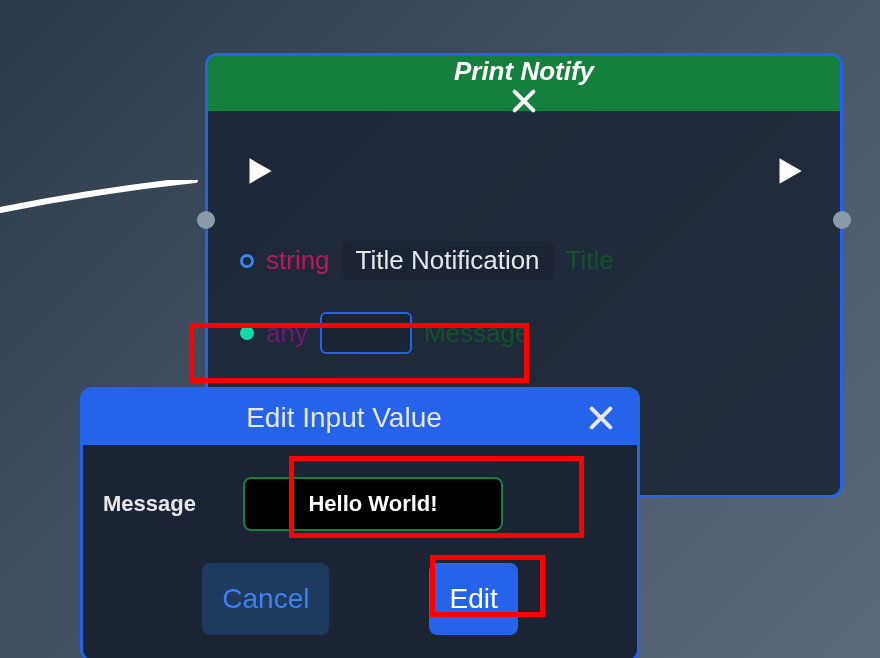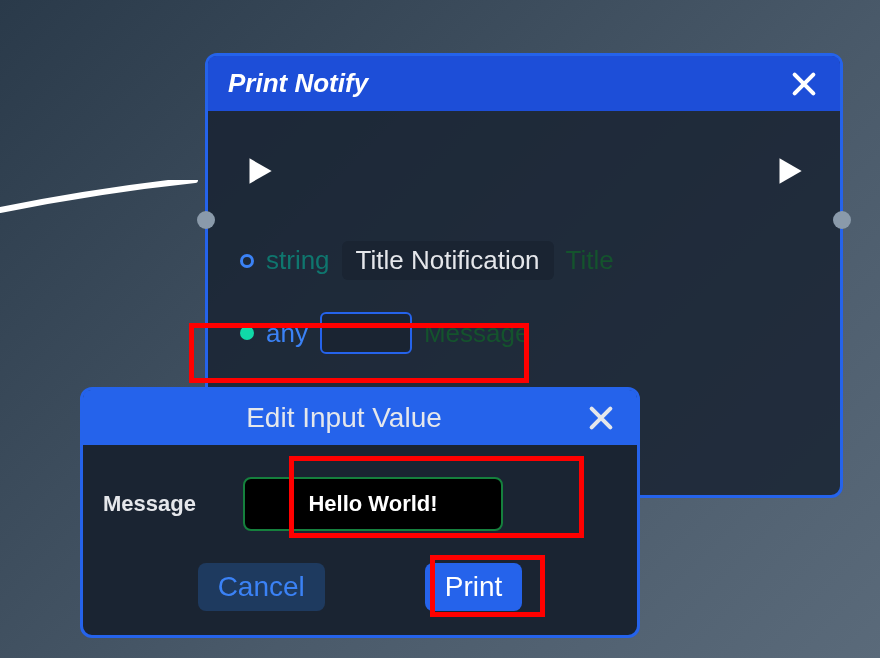--- a/index.html
+++ b/index.html
@@ -31,27 +31,28 @@
       top: 53px;
       left: 205px;
       width: 638px;
       height: 445px;
       background: rgba(25, 35, 50, 0.85);
       border: 3px solid #2563eb;
       border-radius: 12px;
     }
     
     .node-header {
-      background: #1d4ed8;
+      background: #15803d;
       height: 55px;
       display: flex;
       align-items: center;
       justify-content: space-between;
       padding: 0 20px;
       border-radius: 8px 8px 0 0;
+      flex-direction: column;
     }
     
     .node-title {
       color: #ffffff;
       font-size: 26px;
       font-weight: 700;
       font-style: italic;
     }
     
     .close-x {
@@ -128,25 +129,25 @@
     .pin-any {
       background: #10d9a8;
     }
     
     .type-label {
       font-size: 26px;
       font-weight: 500;
     }
     
     .type-string {
-      color: #0f766e;
+      color: #be185d;
     }
     
     .type-any {
-      color: #3b82f6;
+      color: #701a75;
     }
     
     .value-box {
       background: #1a2432;
       padding: 4px 14px;
       border-radius: 6px;
       color: #e5e7eb;
       font-size: 26px;
     }
     
@@ -245,21 +246,21 @@
       outline: none;
     }
     
     .button-row {
       display: flex;
       justify-content: center;
       gap: 100px;
     }
     
     .btn {
-      padding: 8px 20px;
+      padding: 20px 20px;
       border-radius: 8px;
       font-size: 28px;
       cursor: pointer;
       border: none;
     }
     
     .btn-cancel {
       background: #1e3a5f;
       color: #3b82f6;
     }
@@ -350,19 +351,19 @@
   <div class="dialog-body">
     <div class="input-row">
       <span class="input-label">Message</span>
       <div class="input-field-wrap">
         <input type="text" class="input-field" value="Hello World!" style="">
       </div>
     </div>
 
     <div class="button-row">
       <button class="btn btn-cancel">Cancel</button>
-      <button class="btn btn-save">Print</button>
+      <button class="btn btn-save">Edit</button>
     </div>
   </div>
 </div>
 
 <div class="highlight-box highlight-input"></div>
 <div class="highlight-box highlight-save"></div>
 
 </body></html>

